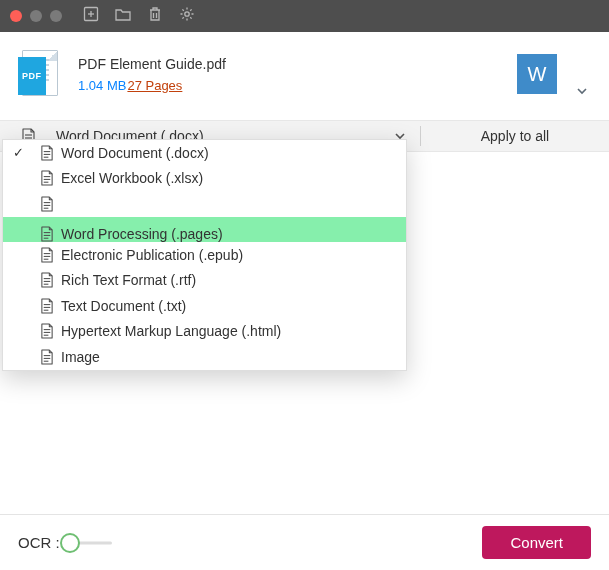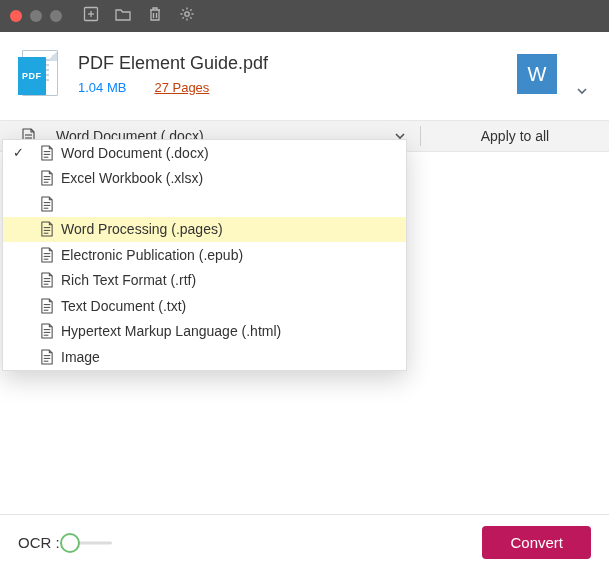--- a/index.html
+++ b/index.html
@@ -15,22 +15,22 @@
 
 
 .file-row { display: flex; align-items: center; padding: 18px 20px 22px 20px; gap: 18px; position: relative; }
 .pdf-badge { width: 40px; height: 48px; position: relative; }
 .pdf-page { width: 36px; height: 46px; border: 1px solid #b9c7d2; background: #fff; border-radius: 1px; position: absolute; top: 0; left: 2px; }
 .pdf-page::before { content:""; position:absolute; top:0; right:0; width:10px; height:10px; background:linear-gradient(135deg,#fff 0 50%, #d3dee7 50% 100%); }
 .pdf-lines { position:absolute; top:8px; left:6px; right:8px; display:flex; flex-direction:column; gap:3px; }
 .pdf-lines i { height:2px; background:#c7d4df; display:block; }
 .pdf-tag { position:absolute; bottom:3px; left:-2px; background:#1fa6e0; color:#fff; font-size:9px; font-weight:600; padding:14px 4px; letter-spacing:0.5px; }
 .file-meta { display:flex; flex-direction:column; gap:6px; }
-.file-name { font-size:18px; color:#333; }
-.file-sub { display:flex; gap:28px; align-items:flex-start; }
+.file-name { font-size:14px; color:#333; }
+.file-sub { display:flex; gap:1px; align-items:flex-start; }
 .file-size { font-size:13px; color:#0a84ff; }
 .file-pages { font-size:13px; color:#c2410c; text-decoration: underline; }
 .target-badge { margin-left:auto; width:40px; height:40px; background:#3f8bc9; display:flex; align-items:center; justify-content:center; position:relative; }
 .target-badge span { color:#fff; font-size:20px; font-weight:500; }
 .target-drop { width:14px; align-self:stretch; display:flex; align-items:flex-end; justify-content:center; padding-bottom:2px; }
 .target-drop svg { width:10px; height:10px; stroke:#5d6a76; fill:none; stroke-width:1.6; }
 
 
 .fmt-bar { height:32px; background:#f3f3f3; border-top:1px solid #e7e7e7; border-bottom:1px solid #e7e7e7; display:flex; align-items:center; }
 .fmt-icon-cell { width:56px; display:flex; align-items:center; justify-content:center; }
@@ -38,21 +38,21 @@
 .fmt-label { flex:1; font-size:14px; color:#333; }
 .fmt-chevron { width:40px; display:flex; align-items:center; justify-content:center; }
 .fmt-chevron svg { width:12px; height:12px; stroke:#555; fill:none; stroke-width:1.6; }
 .fmt-divider { width:1px; height:20px; background:#cfcfcf; }
 .apply-all { width:188px; text-align:center; font-size:14px; color:#333; }
 
 
 .dropdown { position:absolute; top:139px; left:2px; width:405px; background:#fff; border:1px solid #dedede; box-shadow:0 8px 24px rgba(0,0,0,0.18); z-index:10; }
 .dd-item { height:25.5px; display:flex; align-items:center; font-size:14px; color:#333; cursor:default; }
 .dd-item.selected::before { content:"✓"; position:absolute; left:10px; font-size:13px; color:#333; }
-.dd-item.highlight { background:#fef9c3; }
+.dd-item.highlight { background:#86efac;align-items:flex-end; }
 .dd-check-col { width:30px; position:relative; }
 .dd-icon-col { width:28px; display:flex; align-items:center; justify-content:center; }
 .dd-icon-col svg { width:14px; height:16px; stroke:#4a4a4a; fill:none; stroke-width:1.1; }
 .dd-label { flex:1; }
 
 
 .bottom-bar { position:absolute; bottom:0; left:0; right:0; height:56px; border-top:1px solid #e4e4e4; display:flex; align-items:center; padding:0 18px; background:#fff; }
 .ocr-label { font-size:15px; color:#333; }
 .toggle { width:56px; height:20px; position:relative; }
 .toggle-track { position:absolute; top:50%; left:10px; right:4px; height:3px; background:#dcdcdc; transform:translateY(-50%); border-radius:2px; }

